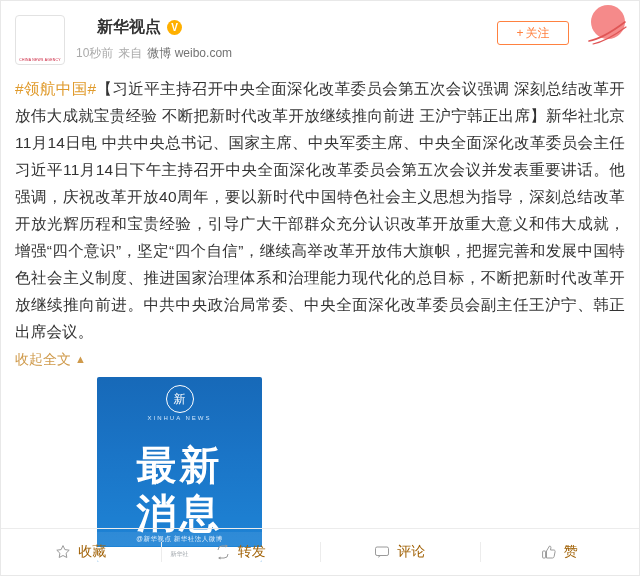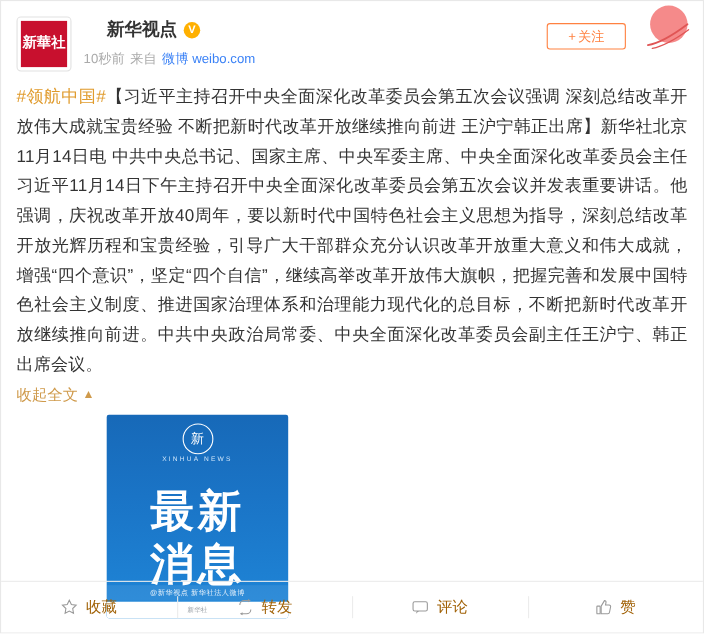--- a/index.html
+++ b/index.html
@@ -104,21 +104,21 @@
     font-size: 12px;
     color: #aaaaaa;
     display: flex;
     align-items: flex-start;
     gap: 5px;
   }
   .meta-row .src {
     color: #aaaaaa;
   }
   .meta-row .link {
-    color: #3b82f6;
+    color: #737373;
   }
   
   .follow-btn {
     position: absolute;
     right: 70px;
     top: 20px;
     width: 72px;
     height: 24px;
     border: 1px solid #ff8140;
     border-radius: 3px;
@@ -308,23 +308,20 @@
 <div class="weibo-card">
 
   <div class="corner-dot"></div>
   <svg class="corner-swoosh" viewBox="0 0 40 24">
     <path d="M2 20 C 14 18, 26 10, 38 1" stroke="#e05555" stroke-width="1.6" fill="none" stroke-linecap="round"></path>
     <path d="M6 23 C 16 21, 28 14, 39 6" stroke="#e05555" stroke-width="1.2" fill="none" stroke-linecap="round"></path>
   </svg>
 
   <div class="header">
     <div class="avatar">
-      <div class="avatar-inner">
-        <span class="avatar-cn">新華社</span>
-      </div>
       <div class="avatar-en">CHINA NEWS AGENCY</div>
     </div>
 
     <div class="head-text">
       <div class="name-row">
         <span class="username">新华视点</span>
         <span class="verified-badge">V</span>
       </div>
       <div class="meta-row">
         <span>10秒前</span>

